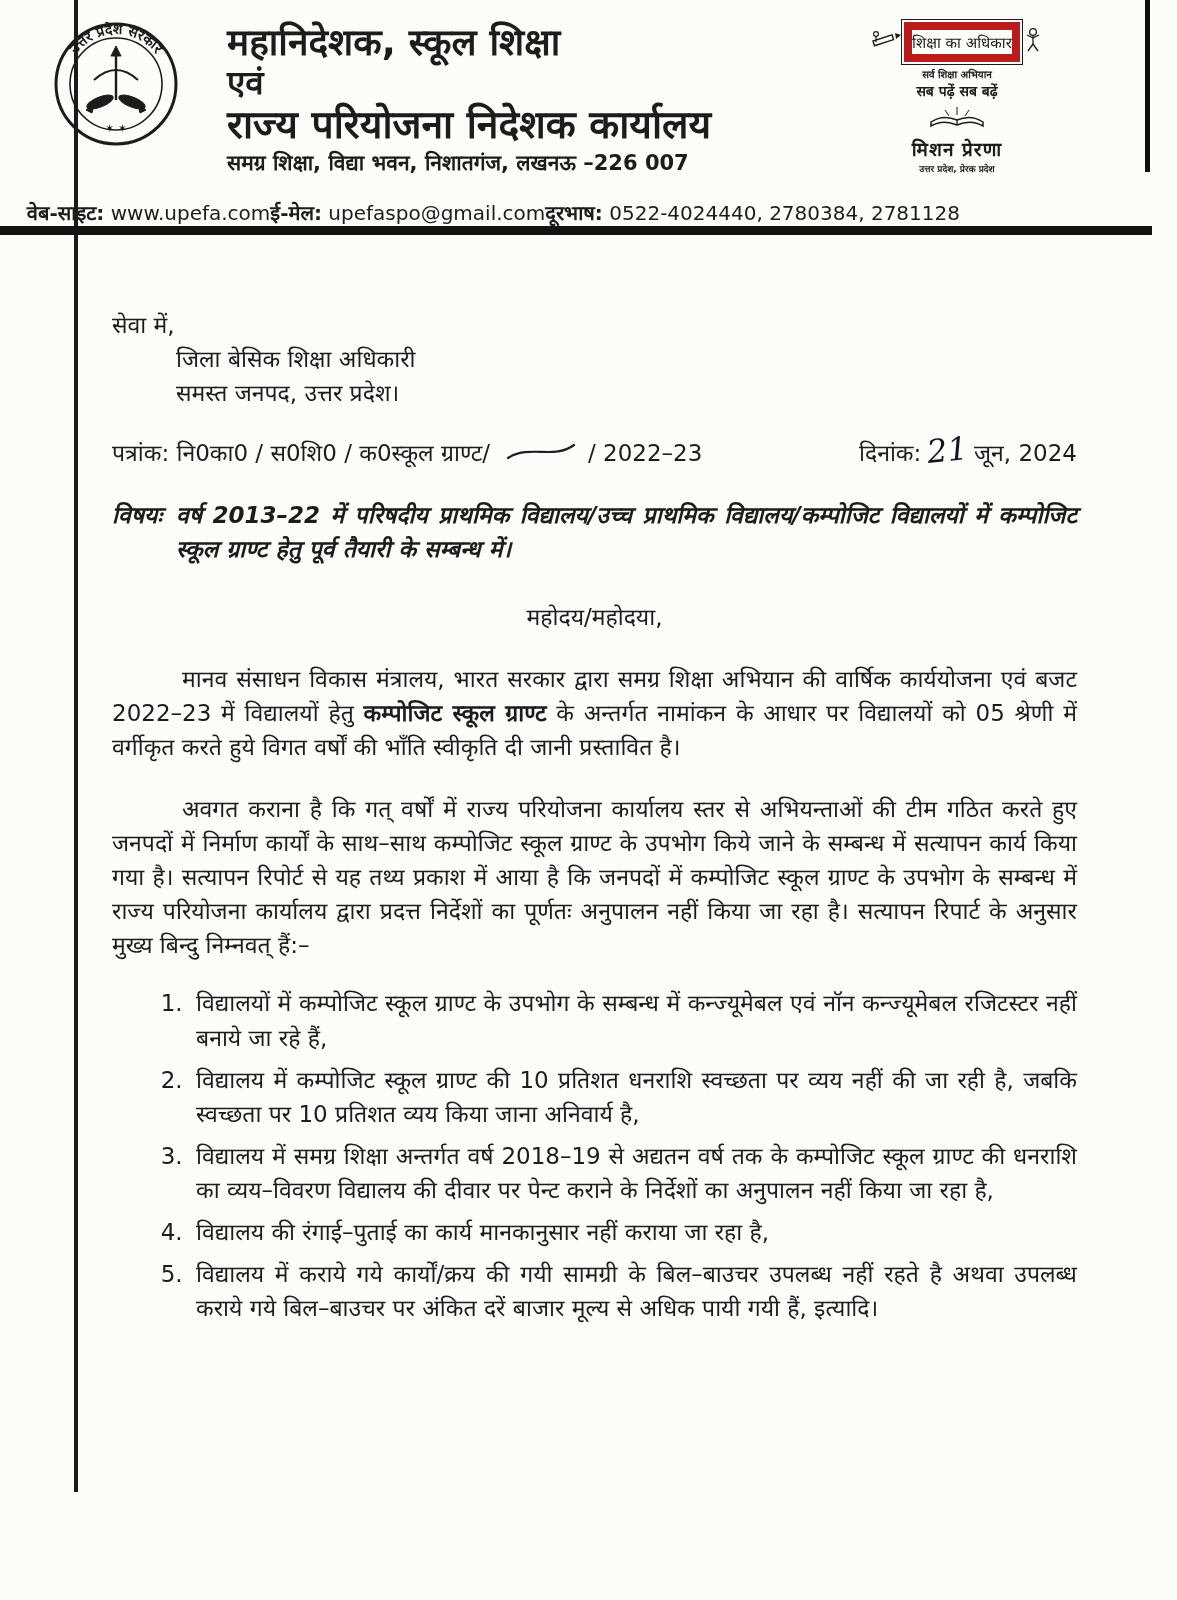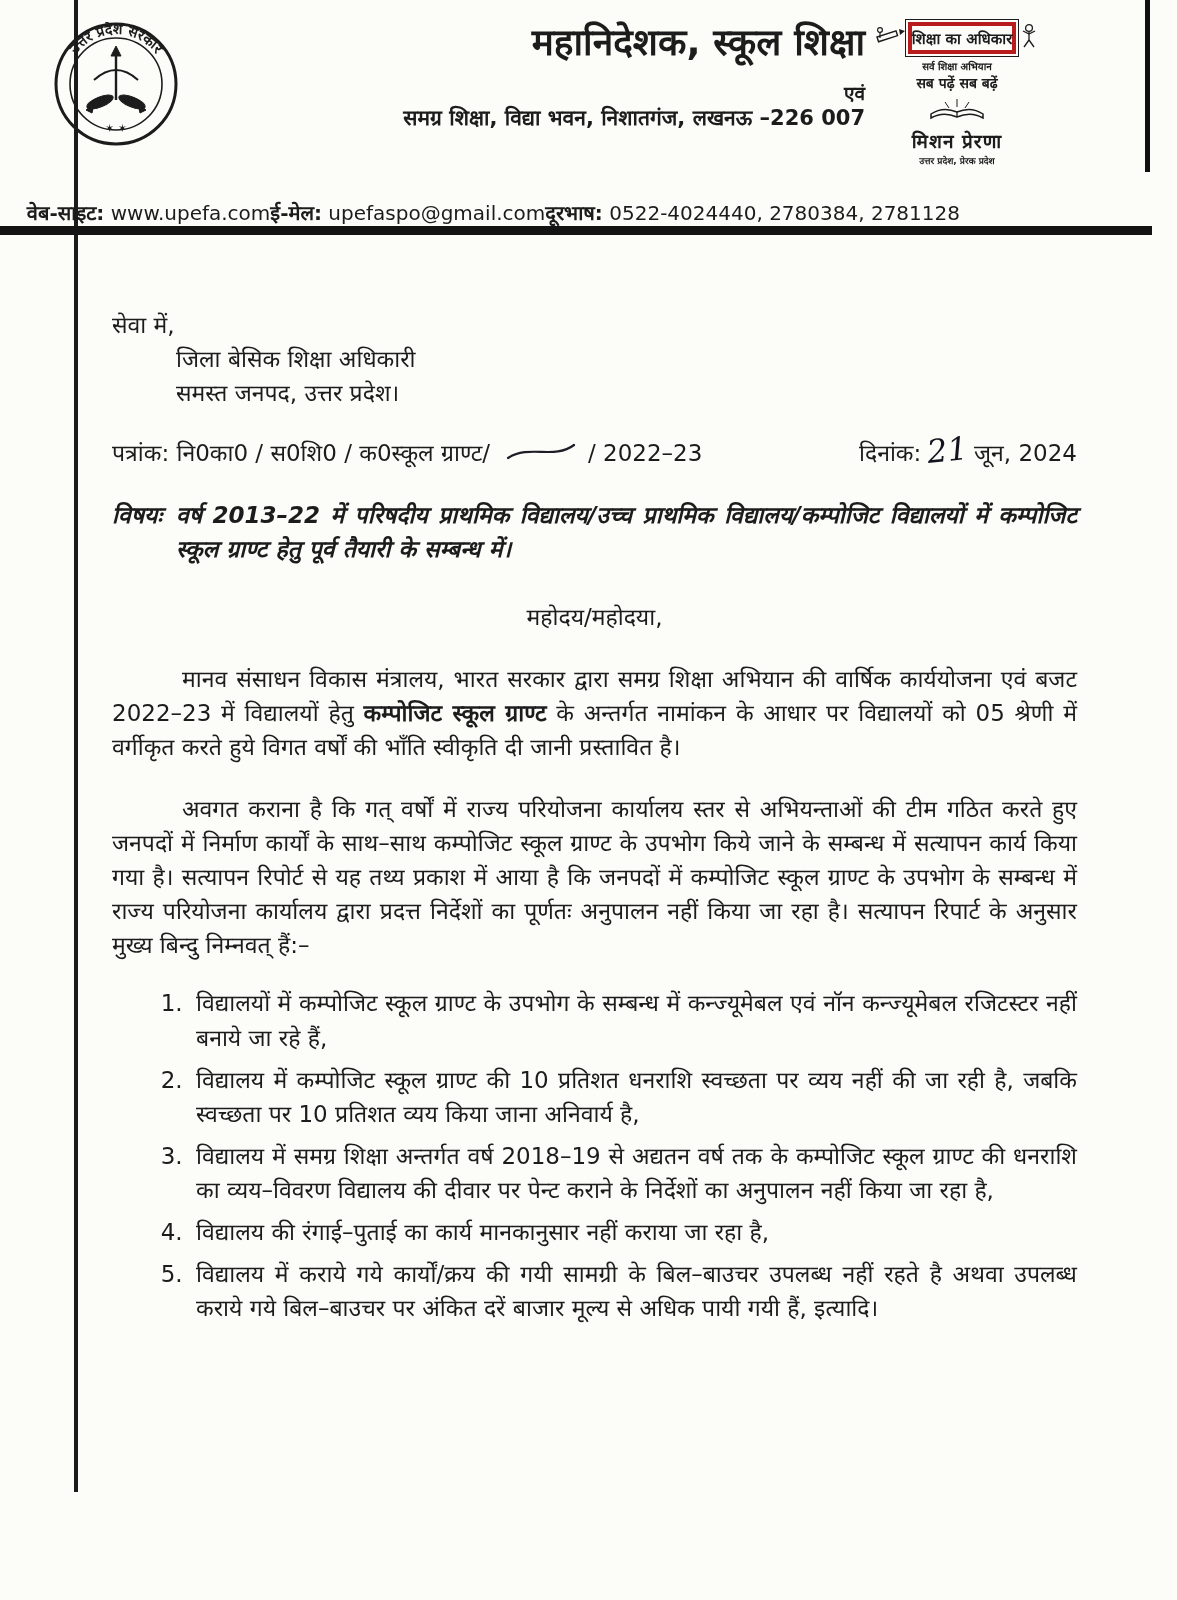--- a/index.html
+++ b/index.html
@@ -8,32 +8,32 @@
     background:#fcfcf9; color:#1c1c1c; overflow:hidden;
     font-family:"DejaVu Sans","Liberation Sans",sans-serif;
   }
   
   .scan-left   { position:absolute; left:74px;  top:0; width:4px; height:1492px; background:#1b1b1b; }
   .scan-right  { position:absolute; left:1145px; top:0; width:5px; height:172px; background:#101010; }
 
   
   .letterhead { position:relative; height:236px; }
   .seal { position:absolute; left:52px; top:20px; width:128px; height:128px; }
-  .head-center { position:absolute; left:215px; top:22px; width:650px; text-align:right; }
+  .head-center { position:absolute; left:227px; top:22px; width:650px; text-align:left; }
   .org1 { font-size:37px; font-weight:700; line-height:1.15; }
-  .org2 { font-size:19px; font-weight:700; line-height:1.1; margin-top:18px; }
+  .org2 { font-size:33px; font-weight:700; line-height:1.1; margin-top:0; }
   .org3 { font-size:39px; font-weight:700; line-height:1.15; margin-top:2px; }
   .addr { font-size:21px; font-weight:700; }
   .contact-row { position:absolute; left:115px; top:199px; width:845px;
                  display:flex; justify-content:flex-end; font-size:20px; white-space:nowrap; }
   .contact-row b { font-weight:700; }
   .right-logo { position:absolute; left:843px; top:22px; width:228px; text-align:center; }
   .rte-row { display:flex; align-items:center; justify-content:center; gap:3px; }
-  .rte-box { border:4px solid #b91c1c; outline:1px solid #1c1c1c; outline-offset:2px;
-             padding:2px 0; font-size:15px; font-weight:700; white-space:nowrap; }
+  .rte-box { border:8px solid #b91c1c; outline:1px solid #1c1c1c; outline-offset:2px;
+             padding:2px 0; font-size:15px; font-weight:400; white-space:nowrap; }
   .ssa1 { font-size:10px; font-weight:700; margin-top:5px; }
   .ssa2 { font-size:14px; font-weight:700; }
   .mission { font-size:19px; font-weight:700; letter-spacing:1px; margin-top:2px; }
   .mission-sub { font-size:9px; font-weight:700; }
   .rule { position:absolute; left:0; top:226px; width:1152px; height:9px; background:#141414; }
 
   
   main { padding:46px 100px 0 112px; font-size:23px; line-height:1.48; }
   .block-label { }
   .indent { margin-left:64px; } .gap-md { height:26px; }
@@ -82,20 +82,21 @@
           <polygon points="34,90 42,84 40,93"></polygon>
           <ellipse cx="80" cy="82" rx="14" ry="5" transform="rotate(22 80 82)"></ellipse>
           <polygon points="94,90 86,84 88,93"></polygon>
         </g>
       </svg>
     </div>
 
     <div class="head-center">
       <div class="org1">महानिदेशक, स्कूल शिक्षा</div>
       <div class="org2">एवं</div>
+      <div class="org3">राज्य परियोजना निदेशक कार्यालय</div>
       <div class="addr">समग्र शिक्षा, विद्या भवन, निशातगंज, लखनऊ –226 007</div>
     </div>
 
     <div class="right-logo">
       <div class="rte-row">
         <span>
           <svg width="30" height="22" viewBox="0 0 30 22">
             <rect x="2" y="12" width="20" height="5" fill="none" stroke="#1c1c1c" stroke-width="1.4" transform="rotate(-18 2 12)"></rect>
             <polygon points="24,4 30,6 25,10" fill="#1c1c1c"></polygon>
             <circle cx="5" cy="5" r="2.4" fill="none" stroke="#1c1c1c" stroke-width="1.2"></circle>

